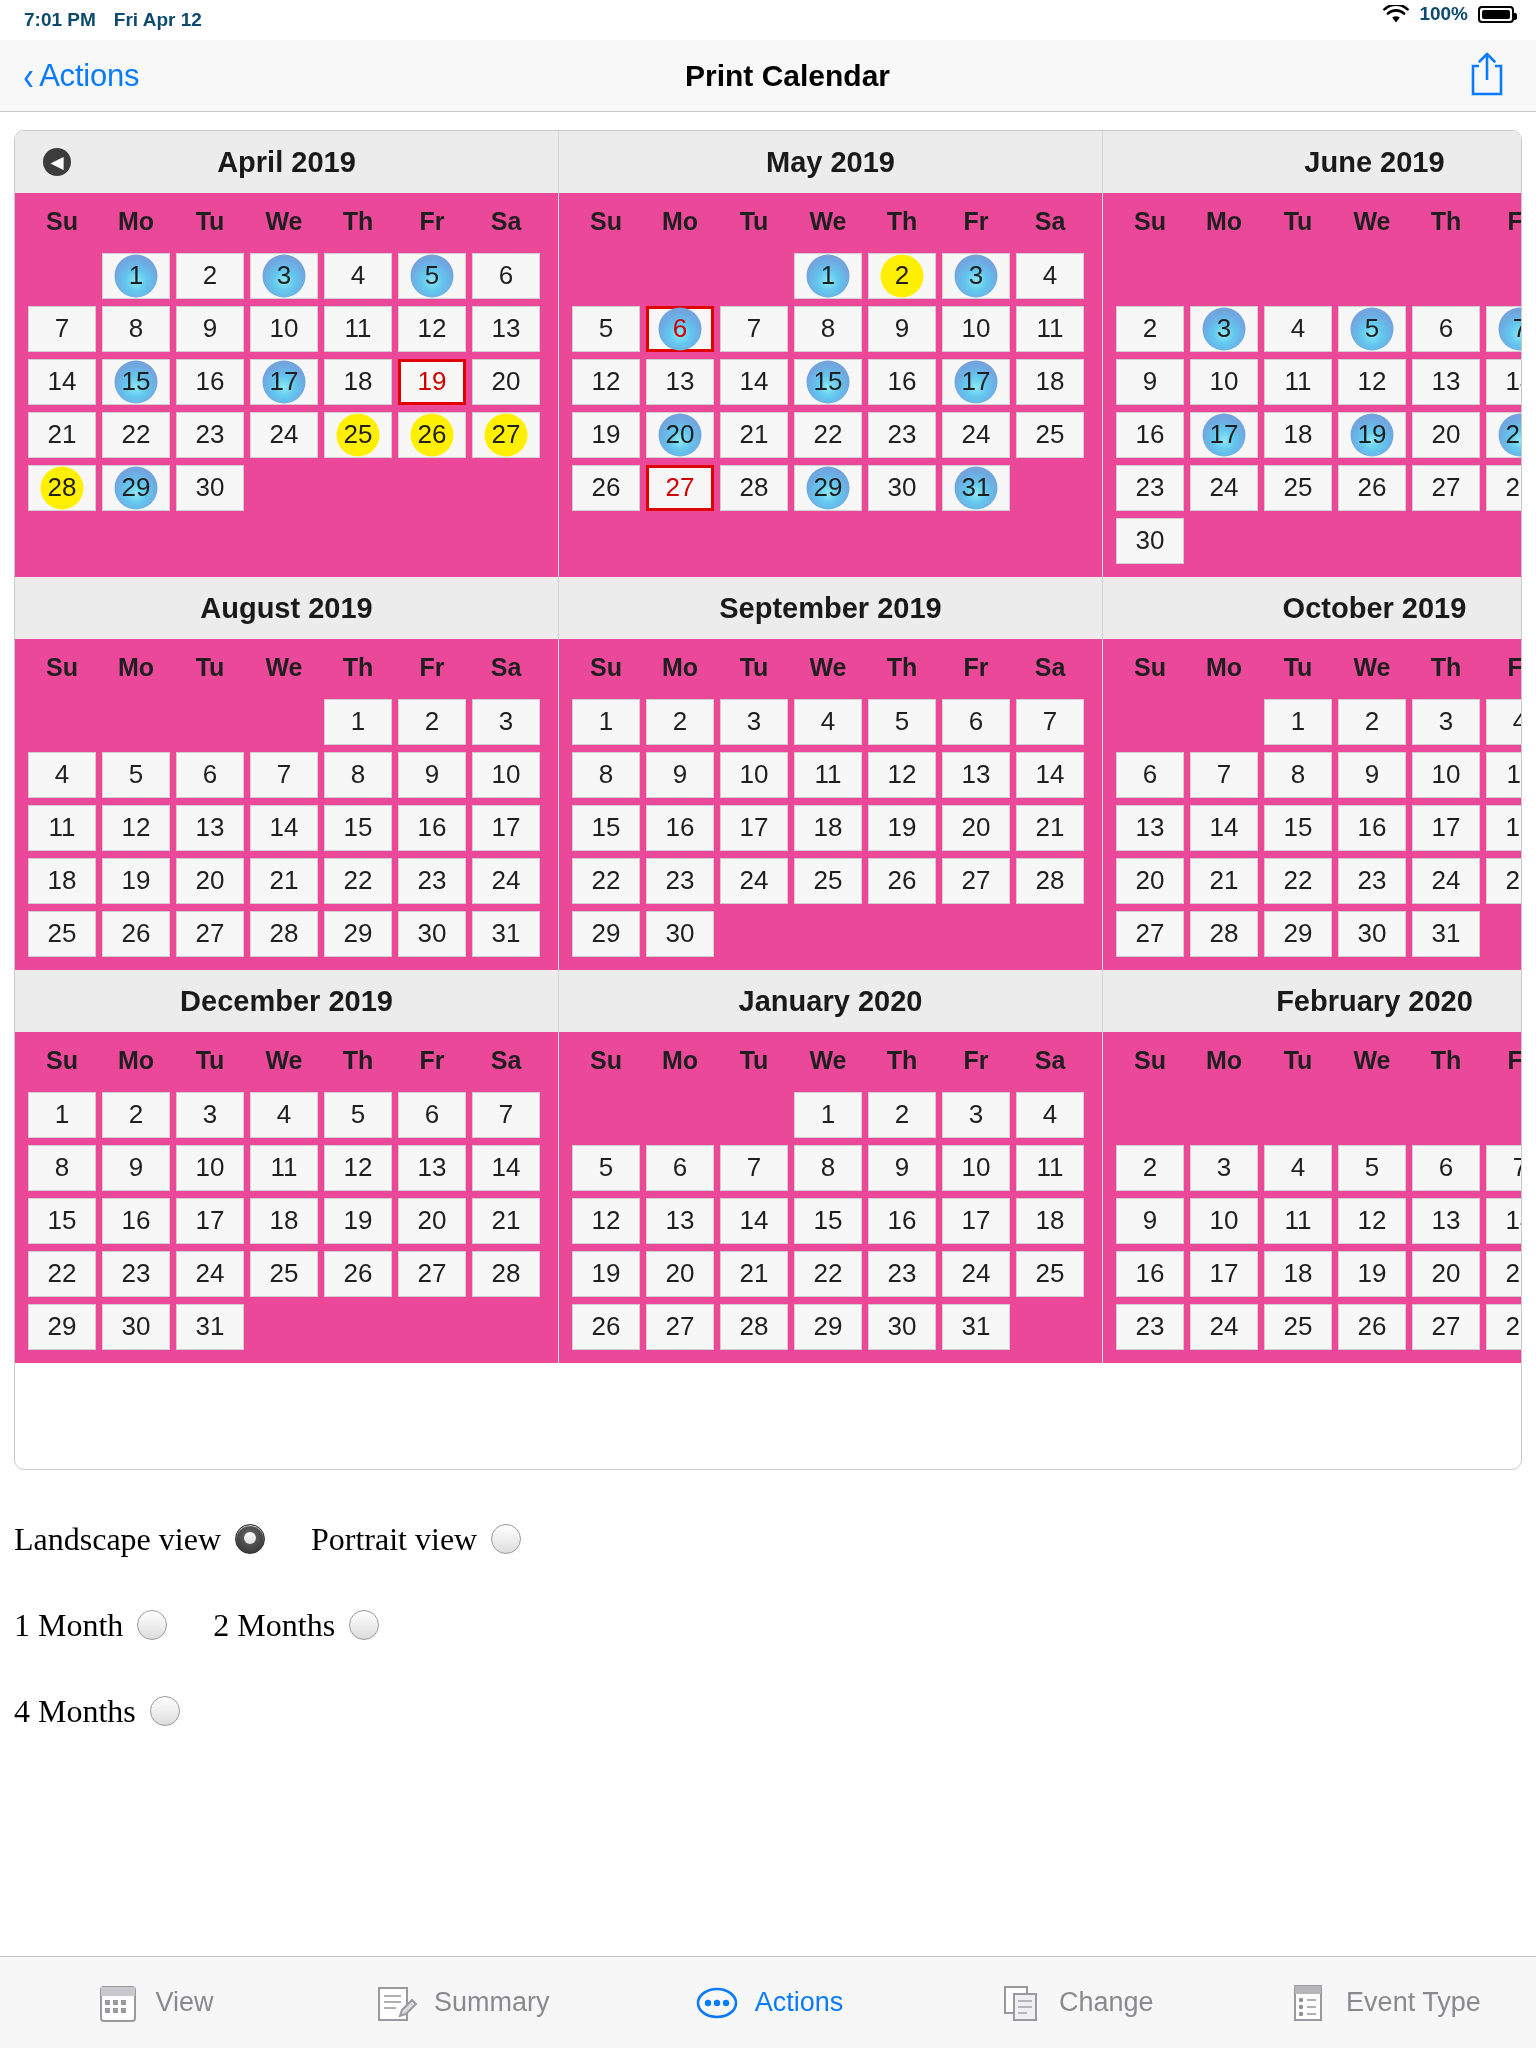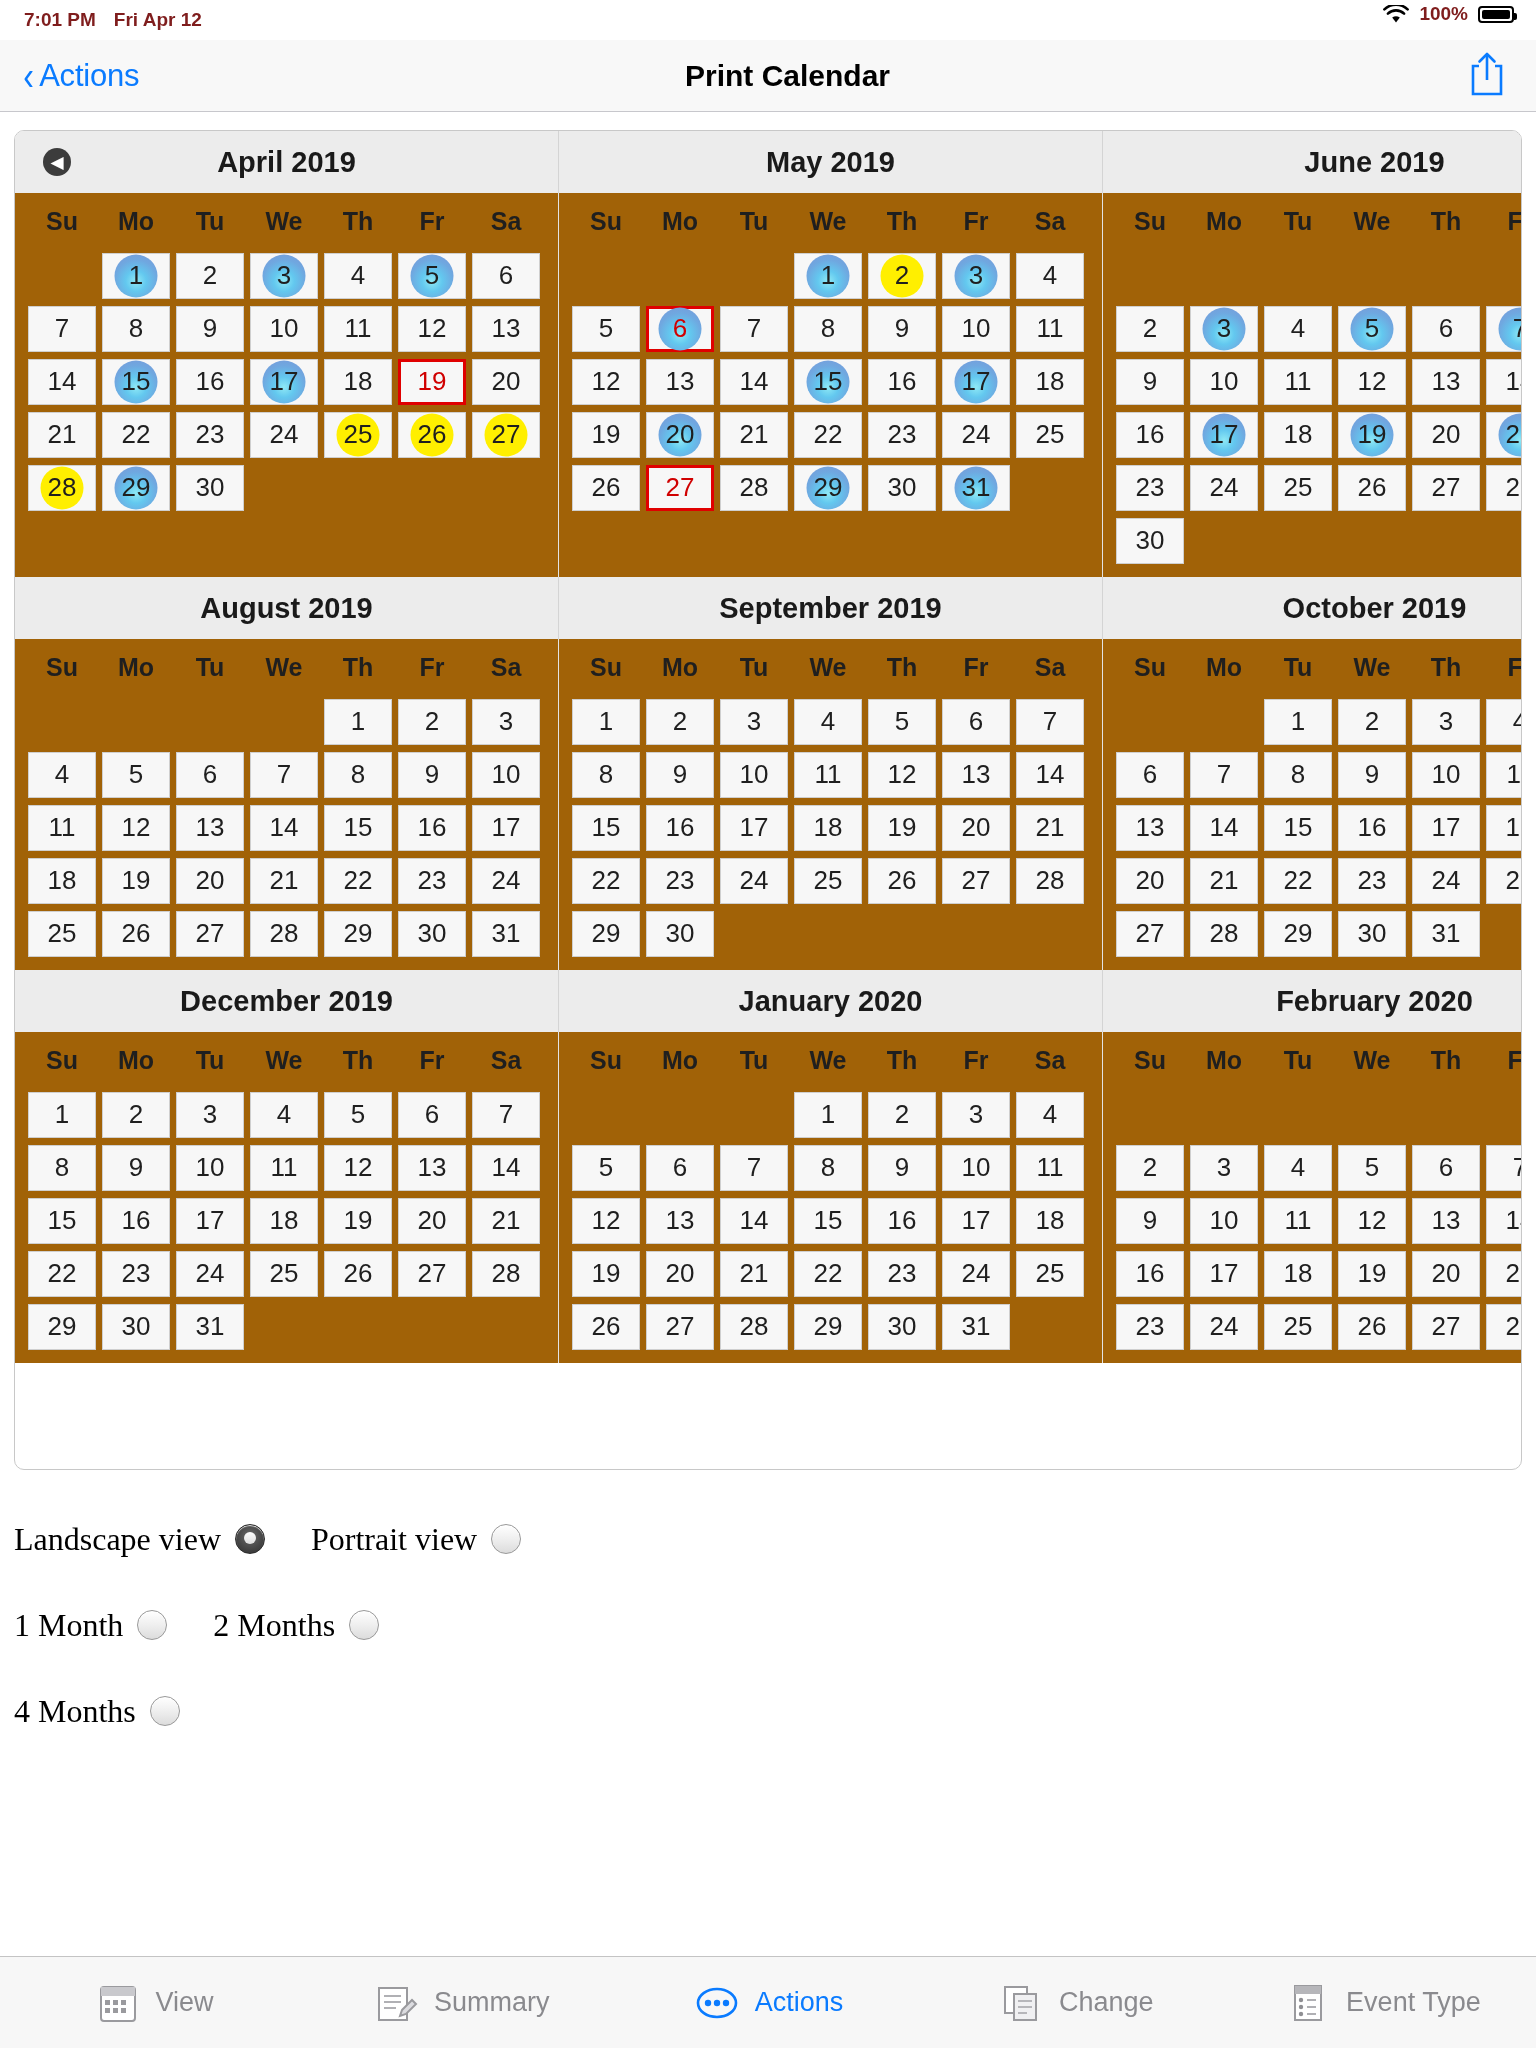--- a/index.html
+++ b/index.html
@@ -12,21 +12,21 @@
   }
 
   
   #status-bar {
     height: 40px;
     display: flex;
     align-items: center;
     padding: 0 24px;
     font-size: 19px;
     font-weight: 600;
-    color: #7f1d1d;
+    color: #0c4a6e;
     background: #ffffff;
     position: relative;
   }
   #status-left { display: flex; align-items: center; gap: 18px; }
   #status-right {
     position: absolute; right: 22px; top: 0; bottom: 12px;
     display: flex; align-items: center; gap: 10px;
   }
   .wifi-ico { width: 26px; height: 19px; position: relative; }
   .batt {
@@ -95,21 +95,21 @@
     position: absolute; left: 28px; top: 50%; transform: translateY(-50%);
     width: 28px; height: 28px; border-radius: 50%;
     background: #3c3c3c; color: #fff;
     display:flex; align-items:center; justify-content:center;
     font-size: 17px; cursor: pointer;
   }
   .month-body {
     flex: 0 0 544px;
     border-right: 1px solid #e3e3e3;
     padding: 0 10px 10px 10px;
-    background:#a16207;
+    background:#ec4899;
   }
   .dow-row { display:flex; height: 56px; align-items:center; }
   .dow {
     flex: 0 0 74px; text-align:center;
     font-size: 25px; font-weight: 700; color:#1f1f1f;
   }
   .week-row { display:flex; height: 53px; align-items:center; }
   .cell {
     flex: 0 0 74px; height: 46px;
     display:flex; align-items:center; justify-content:center;

